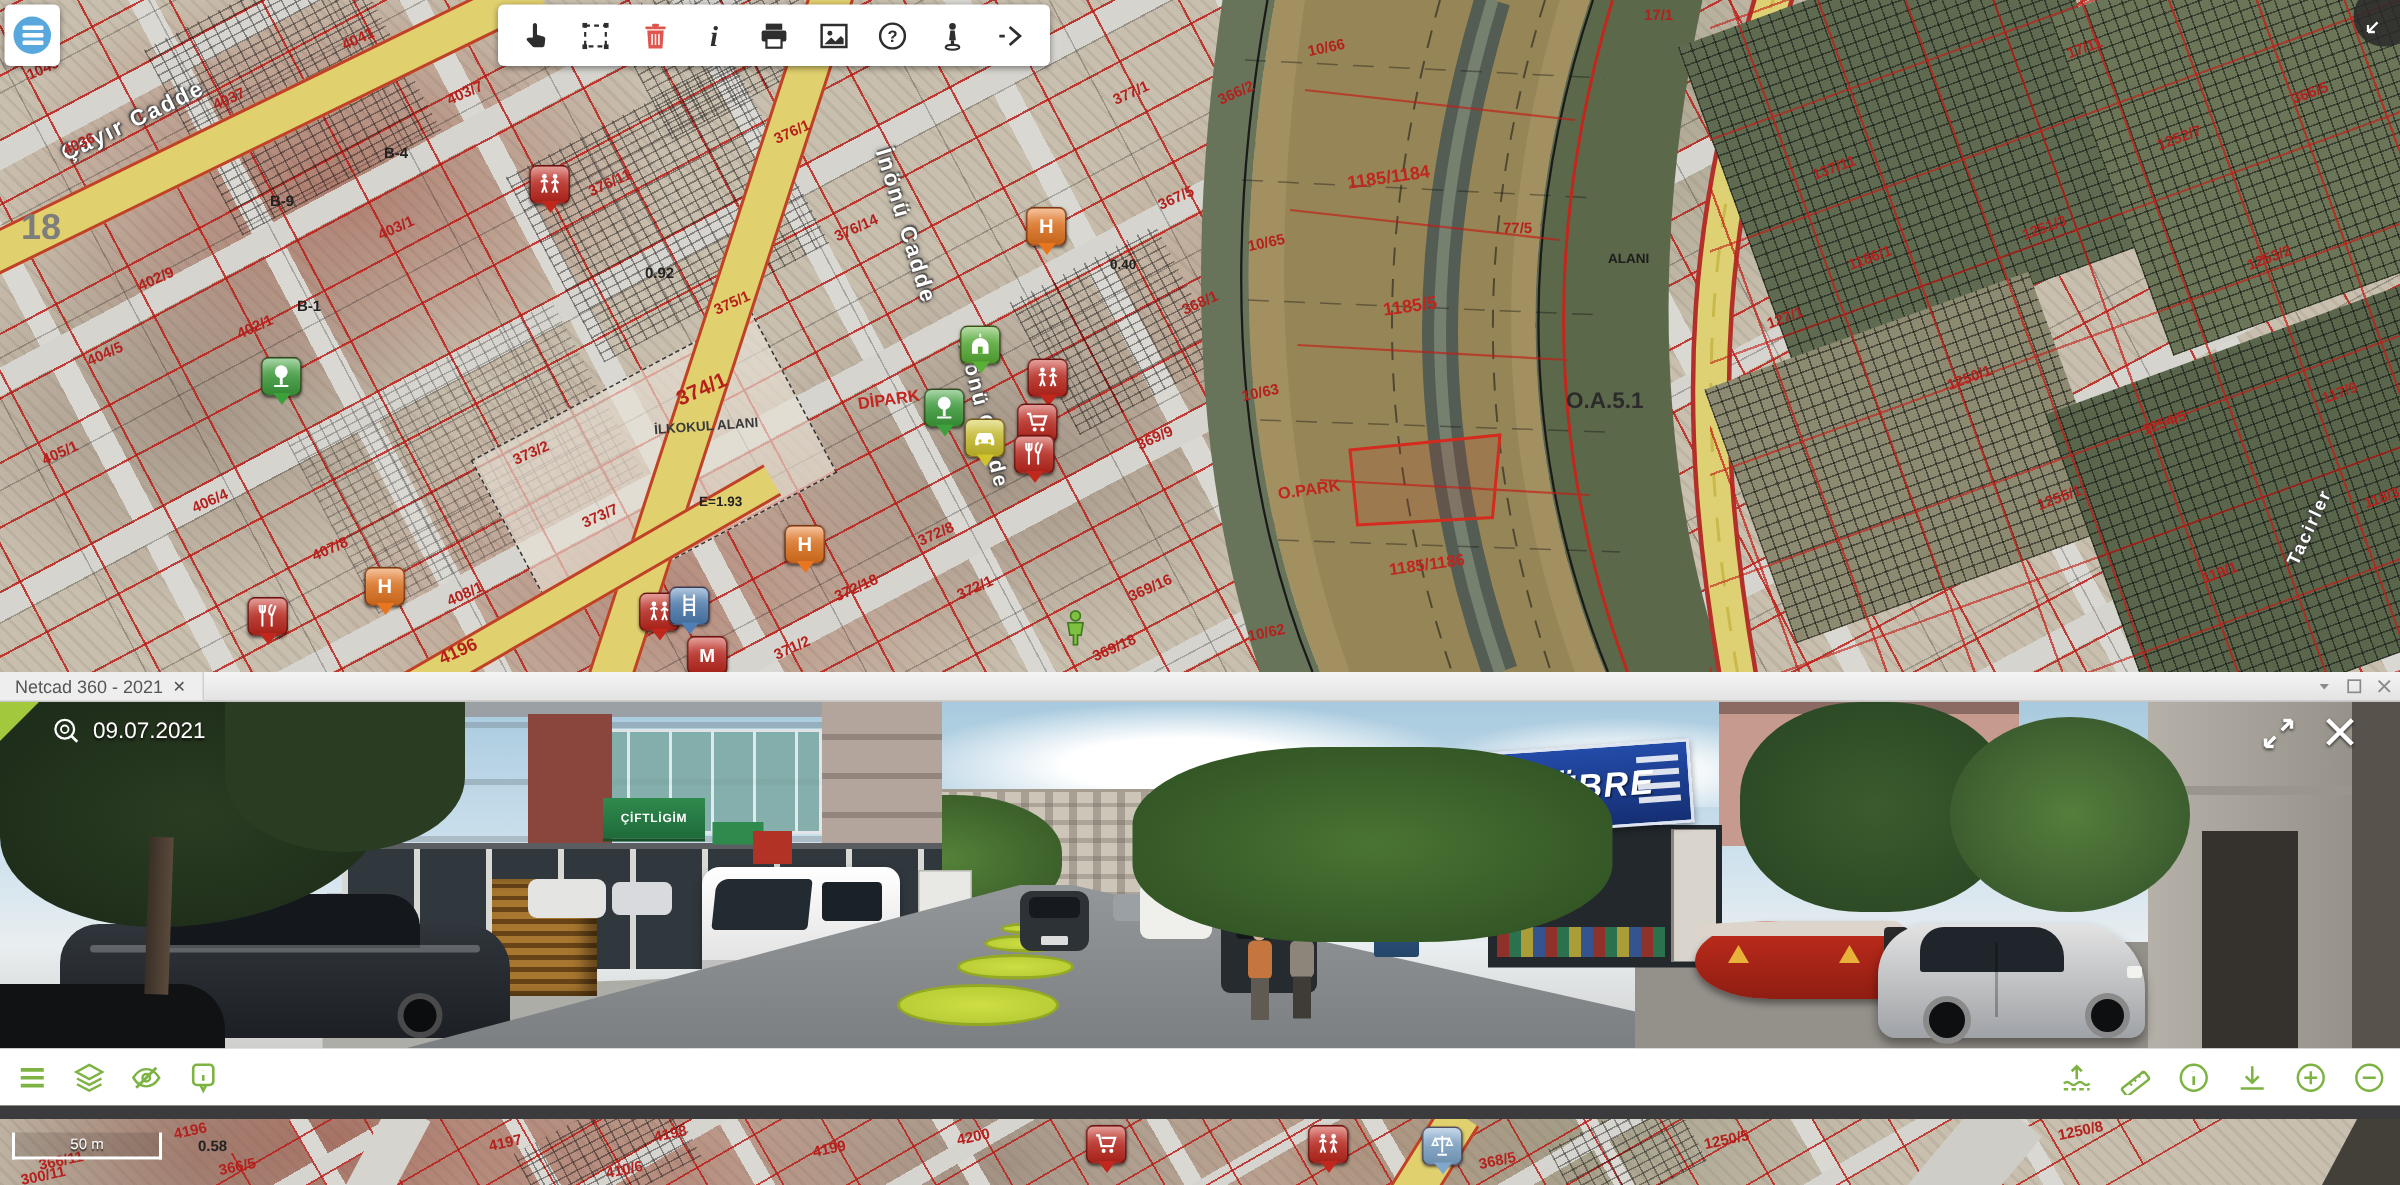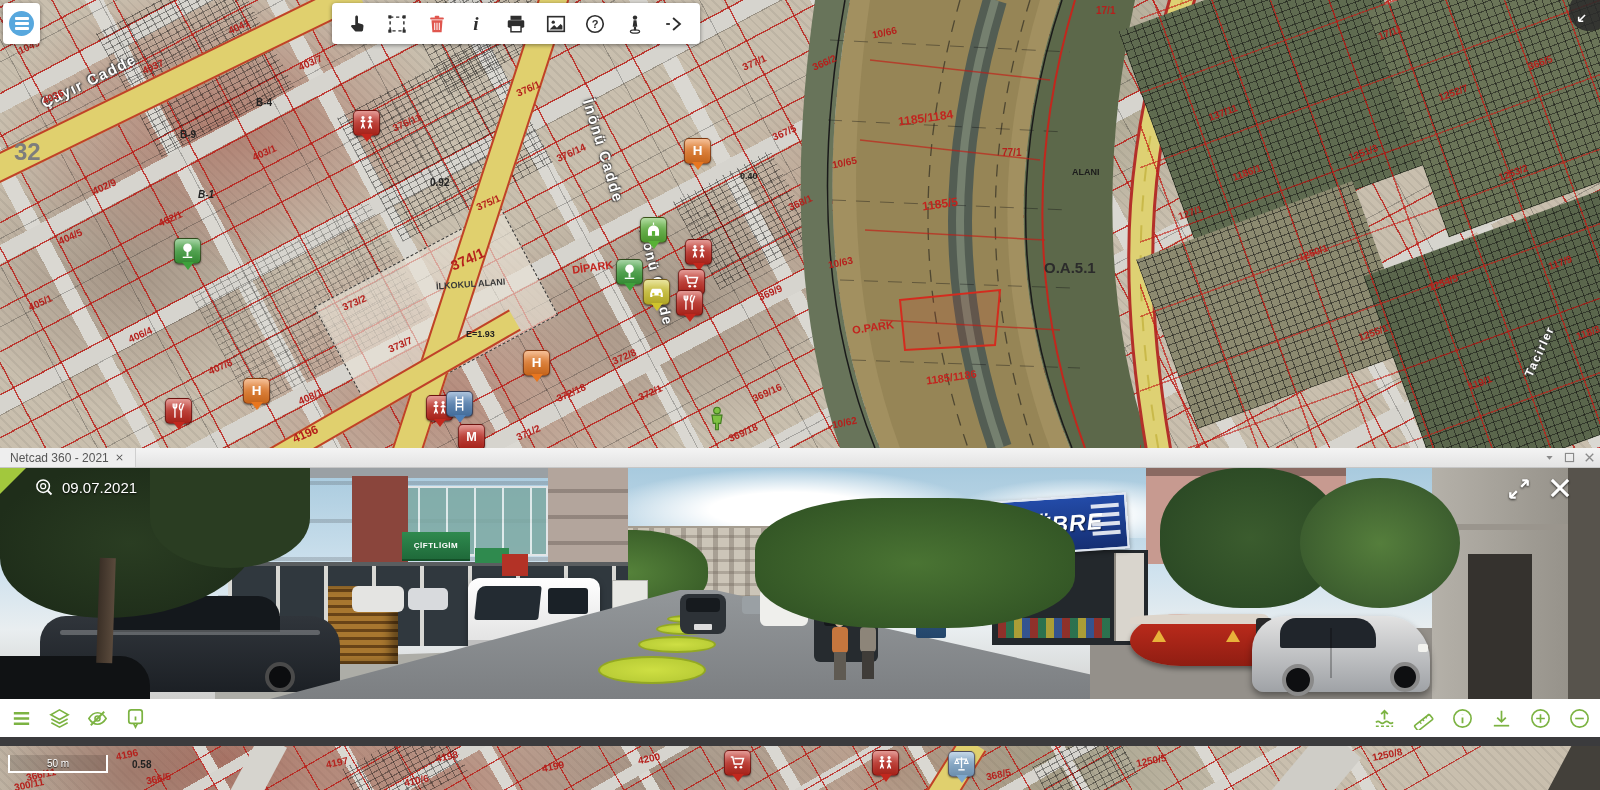--- a/index.html
+++ b/index.html
@@ -144,22 +144,22 @@
       </div>
     <div id="map-area-labels">
         <div class="alabel" style="left: 1044px; top: 260px; font-size: 15px; color: rgb(43, 43, 43); transform: rotate(0deg);">O.A.5.1</div>
         <div class="alabel" style="left: 1072px; top: 168px; font-size: 9px; color: rgb(28, 28, 28); transform: rotate(0deg);">ALANI</div>
         <div class="alabel" style="left: 436px; top: 280px; font-size: 9px; color: rgb(58, 58, 58); transform: rotate(-4deg);">İLKOKUL ALANI</div>
         <div class="alabel" style="left: 466px; top: 330px; font-size: 9px; color: rgb(34, 34, 34); transform: rotate(0deg);">E=1.93</div>
         <div class="alabel" style="left: 430px; top: 178px; font-size: 10px; color: rgb(34, 34, 34); transform: rotate(0deg);">0.92</div>
         <div class="alabel" style="left: 740px; top: 172px; font-size: 9px; color: rgb(34, 34, 34); transform: rotate(0deg);">0.40</div>
         <div class="alabel" style="left: 256px; top: 98px; font-size: 10px; color: rgb(34, 34, 34); transform: rotate(0deg);">B-4</div>
         <div class="alabel" style="left: 180px; top: 130px; font-size: 10px; color: rgb(34, 34, 34); transform: rotate(0deg);">B-9</div>
-        <div class="alabel" style="left: 198px; top: 190px; font-size: 10px; color: rgb(34, 34, 34); transform: rotate(0deg); font-style: italic;">B-1</div>
-        <div class="alabel" style="left: 14px; top: 140px; font-size: 24px; color: rgb(125, 125, 125); transform: rotate(0deg);">32</div>
+        <div class="alabel" style="left: 198px; top: 200px; font-size: 10px; color: rgb(34, 34, 34); transform: rotate(0deg);">B-1</div>
+        <div class="alabel" style="left: 14px; top: 140px; font-size: 24px; color: rgb(125, 125, 125); transform: rotate(0deg);">18</div>
         <div class="alabel" style="left: 572px; top: 262px; font-size: 11px; color: rgb(194, 36, 30); transform: rotate(-8deg);">DİPARK</div>
         <div class="alabel" style="left: 898px; top: 112px; font-size: 12px; color: rgb(194, 36, 30); transform: rotate(-8deg);">1185/1184</div>
         <div class="alabel" style="left: 922px; top: 198px; font-size: 12px; color: rgb(194, 36, 30); transform: rotate(-8deg);">1185/5</div>
         <div class="alabel" style="left: 852px; top: 322px; font-size: 11px; color: rgb(194, 36, 30); transform: rotate(-8deg);">O.PARK</div>
         <div class="alabel" style="left: 926px; top: 372px; font-size: 11px; color: rgb(194, 36, 30); transform: rotate(-8deg);">1185/1186</div>
       </div>
     <div id="map-parcel-labels">
         <div class="plabel" style="left: 18px; top: 42px; font-size: 10px; transform: rotate(-24deg);">1049</div>
         <div class="plabel" style="left: 42px; top: 92px; font-size: 10px; transform: rotate(-24deg);">4036</div>
         <div class="plabel" style="left: 142px; top: 62px; font-size: 10px; transform: rotate(-24deg);">4037</div>
@@ -190,21 +190,21 @@
         <div class="plabel" style="left: 752px; top: 388px; font-size: 10px; transform: rotate(-24deg);">369/16</div>
         <div class="plabel" style="left: 728px; top: 428px; font-size: 10px; transform: rotate(-24deg);">369/18</div>
         <div class="plabel" style="left: 788px; top: 198px; font-size: 10px; transform: rotate(-24deg);">368/1</div>
         <div class="plabel" style="left: 772px; top: 128px; font-size: 10px; transform: rotate(-24deg);">367/5</div>
         <div class="plabel" style="left: 742px; top: 58px; font-size: 10px; transform: rotate(-24deg);">377/1</div>
         <div class="plabel" style="left: 812px; top: 58px; font-size: 10px; transform: rotate(-24deg);">366/2</div>
         <div class="plabel" style="left: 872px; top: 28px; font-size: 10px; transform: rotate(-12deg);">10/66</div>
         <div class="plabel" style="left: 832px; top: 158px; font-size: 10px; transform: rotate(-12deg);">10/65</div>
         <div class="plabel" style="left: 828px; top: 258px; font-size: 10px; transform: rotate(-12deg);">10/63</div>
         <div class="plabel" style="left: 832px; top: 418px; font-size: 10px; transform: rotate(-12deg);">10/62</div>
-        <div class="plabel" style="left: 1002px; top: 148px; font-size: 10px; transform: rotate(0deg);">77/1</div>
+        <div class="plabel" style="left: 1002px; top: 148px; font-size: 10px; transform: rotate(0deg);">77/5</div>
         <div class="plabel" style="left: 1096px; top: 6px; font-size: 10px; transform: rotate(0deg);">17/1</div>
         <div class="plabel" style="left: 1208px; top: 108px; font-size: 10px; transform: rotate(-20deg);">137/11</div>
         <div class="plabel" style="left: 1178px; top: 208px; font-size: 10px; transform: rotate(-20deg);">127/1</div>
         <div class="plabel" style="left: 1232px; top: 168px; font-size: 10px; transform: rotate(-20deg);">1186/1</div>
         <div class="plabel" style="left: 1298px; top: 248px; font-size: 10px; transform: rotate(-20deg);">1250/1</div>
         <div class="plabel" style="left: 1348px; top: 148px; font-size: 10px; transform: rotate(-20deg);">1251/3</div>
         <div class="plabel" style="left: 1438px; top: 88px; font-size: 10px; transform: rotate(-20deg);">1252/7</div>
         <div class="plabel" style="left: 1498px; top: 168px; font-size: 10px; transform: rotate(-20deg);">1253/2</div>
         <div class="plabel" style="left: 1428px; top: 278px; font-size: 10px; transform: rotate(-20deg);">1254/5</div>
         <div class="plabel" style="left: 1358px; top: 328px; font-size: 10px; transform: rotate(-20deg);">1255/1</div>

